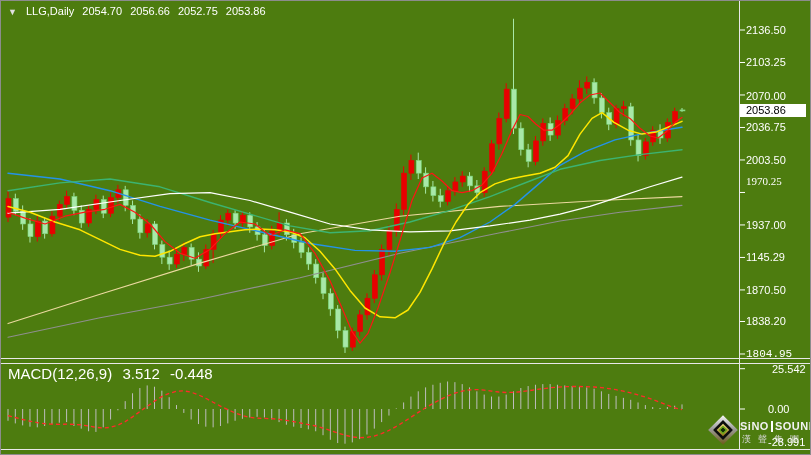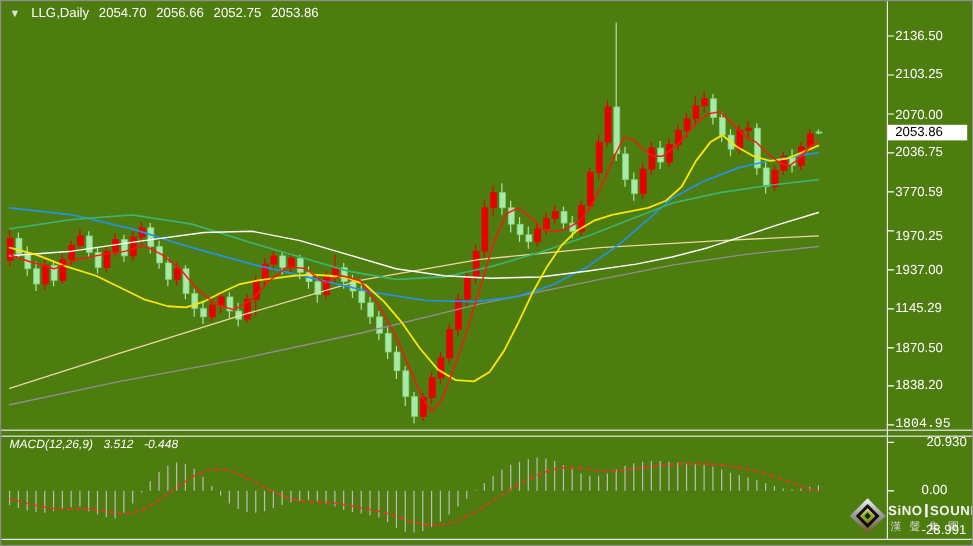--- a/index.html
+++ b/index.html
@@ -8,21 +8,21 @@
   .frame{position:absolute;left:0;top:0;right:0;bottom:0;border:1px solid #8c8c8c;pointer-events:none;}
   #chart-svg{position:absolute;left:0;top:0;}
   .hline{position:absolute;left:1px;right:1px;height:1px;background:#e8e8e8;}
   .vline{position:absolute;width:1px;background:#e8e8e8;}
   .title-row{position:absolute;left:8px;top:5px;color:#fff;font-size:11px;white-space:nowrap;}
   .title-row .tri{color:#e0e0e0;font-size:9px;margin-right:6px;}
   .title-row span{margin-right:5px;}
   .axis-label{position:absolute;color:#fff;font-size:11px;line-height:12px;white-space:nowrap;}
   .curprice{position:absolute;left:740px;width:60px;height:13px;background:#fff;color:#000;
             font-size:11px;line-height:13px;padding-left:6px;}
-  .macd-row{position:absolute;left:8px;top:365px;color:#fff;font-size:10px;white-space:nowrap;font-style:italic;}
+  .macd-row{position:absolute;left:8px;top:365px;color:#fff;font-size:15px;white-space:nowrap;}
   .macd-row span{margin-right:6px;}
   
   .wm{position:absolute;left:700px;top:413px;width:110px;height:36px;}
   .wm-diamond{position:absolute;left:8px;top:2px;width:30px;height:30px;}
   .wm-diamond .sq{position:absolute;left:50%;top:50%;transform:translate(-50%,-50%) rotate(45deg);}
   .sq1{width:21px;height:21px;background:linear-gradient(135deg,#f7f7f7 0%,#9e9e9e 45%,#6b5a16 100%);}
   .sq2{width:14px;height:14px;background:#0d0d0d;}
   .sq3{width:9px;height:9px;background:linear-gradient(135deg,#f2e285,#8f7315);}
   .sq4{width:4px;height:4px;background:#132b08;border:1px solid #86c820;}
   .wm-text{position:absolute;left:40px;top:7px;color:#f2f2f2;font-weight:bold;font-size:11px;
@@ -363,22 +363,22 @@
     <span>MACD(12,26,9)</span>
     <span>3.512</span>
     <span>-0.448</span>
   </div>
 
   <div id="price-axis">
       <div class="axis-label" style="left: 746px; top: 24px;">2136.50</div>
       <div class="axis-label" style="left: 746px; top: 56.4919px;">2103.25</div>
       <div class="axis-label" style="left: 746px; top: 90px;">2070.00</div>
       <div class="axis-label" style="left: 746px; top: 121.476px;">2036.75</div>
-      <div class="axis-label" style="left: 746px; top: 153.968px;">3770.59</div>
-      <div class="axis-label" style="left: 746px; top: 191px;">1970.25</div>
+      <div class="axis-label" style="left: 746px; top: 153.968px;">2003.50</div>
+      <div class="axis-label" style="left: 746px; top: 175px; font-family: Liberation Serif, serif;">1970.25</div>
       <div class="axis-label" style="left: 746px; top: 218.951px;">1937.00</div>
       <div class="axis-label" style="left: 746px; top: 251.443px;">1145.29</div>
       <div class="axis-label" style="left: 746px; top: 283.935px;">1870.50</div>
       <div class="axis-label" style="left: 746px; top: 315.499px; text-align: right;">1838.20</div>
       <div class="axis-label" style="left: 746px; top: 347.991px; font-family: Liberation Mono, monospace;">1804.95</div>
     </div>
 
   <div class="curprice" id="cur-price" style="top: 103.756px;">2053.86</div>
 
   <div class="wm">
@@ -388,19 +388,19 @@
         <div class="sq sq3"></div>
         <div class="sq sq4"></div>
     </div>
     <div class="wm-text">
       <span>SiNO</span><span class="bar"></span><span>SOUND</span>
     </div>
     <div class="wm-cn">漢聲集團</div>
   </div>
 
   <div id="macd-axis">
-      <div class="axis-label" style="left: 772px; top: 362.711px;">20.930</div>
+      <div class="axis-label" style="left: 772px; top: 362.711px;">25.542</div>
       <div class="axis-label" style="left: 768px; top: 403px;">0.00</div>
       <div class="axis-label" style="left: 768px; top: 436px;">-28.991</div>
     </div>
 
   <div class="frame"></div>
 </div>
 
 </body></html>

